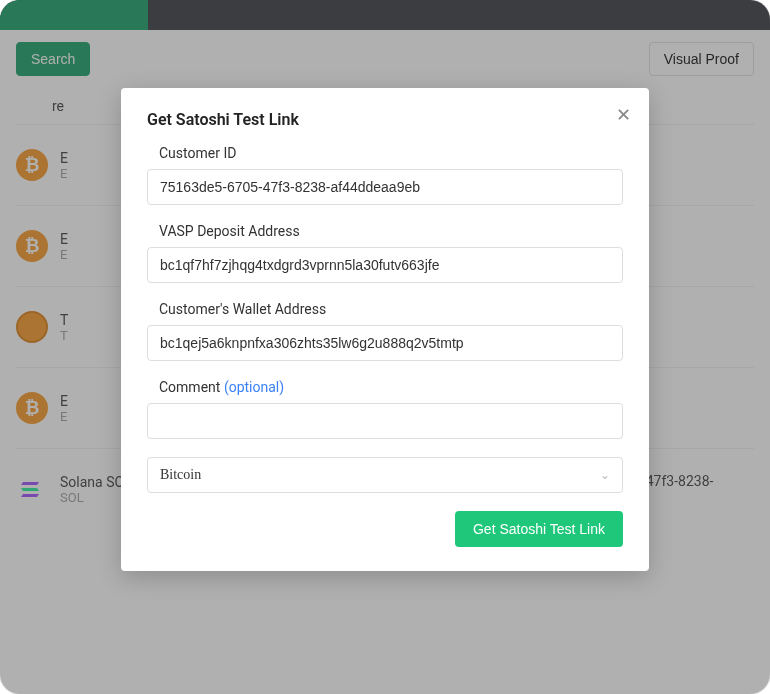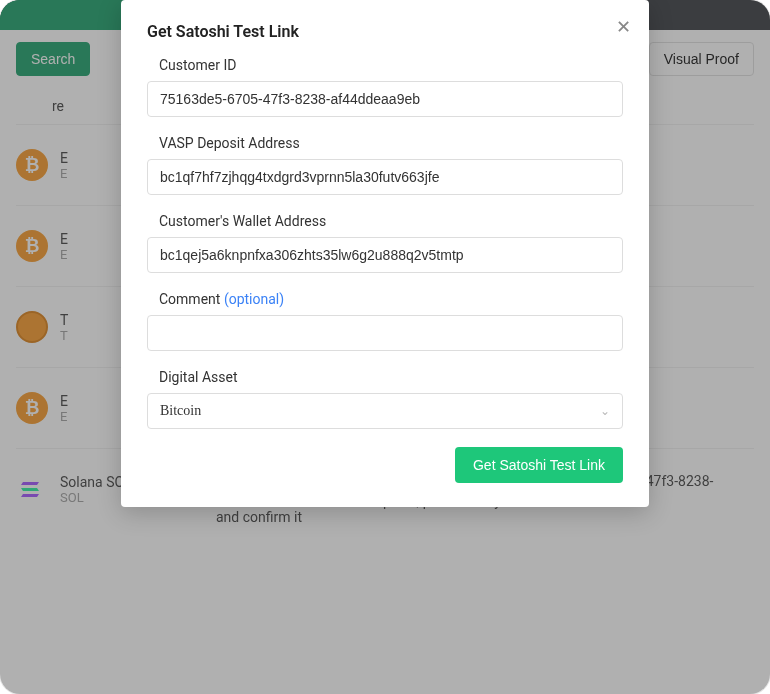--- a/index.html
+++ b/index.html
@@ -107,20 +107,21 @@
       text-align: left;
     }
     
     .overlay {
       position: absolute;
       inset: 0;
       background: rgba(80,80,80,0.45);
       display: flex;
       align-items: flex-start;
       justify-content: center;
+      padding-top: 88px;
     }
     .modal {
       width: 528px;
       background: #fff;
       border-radius: 4px;
       box-shadow: 0 6px 24px rgba(0,0,0,0.2);
       padding: 22px 26px 24px;
       position: relative;
     }
     .modal-title {
@@ -290,21 +291,20 @@
 
       <div class="form-group">
         <label class="form-label">
           <span>Comment</span>
           <span class="optional">(optional)</span>
         </label>
         <input class="form-input" value="" style="">
       </div>
 
       <div class="form-group">
-        <label class="form-label">Digital Asset</label>
         <div class="form-select">
           <span>Bitcoin</span>
           <span class="chevron">⌄</span>
         </div>
       </div>
 
       <div class="modal-footer">
         <button class="btn-primary">Get Satoshi Test Link</button>
       </div>
     </div>

